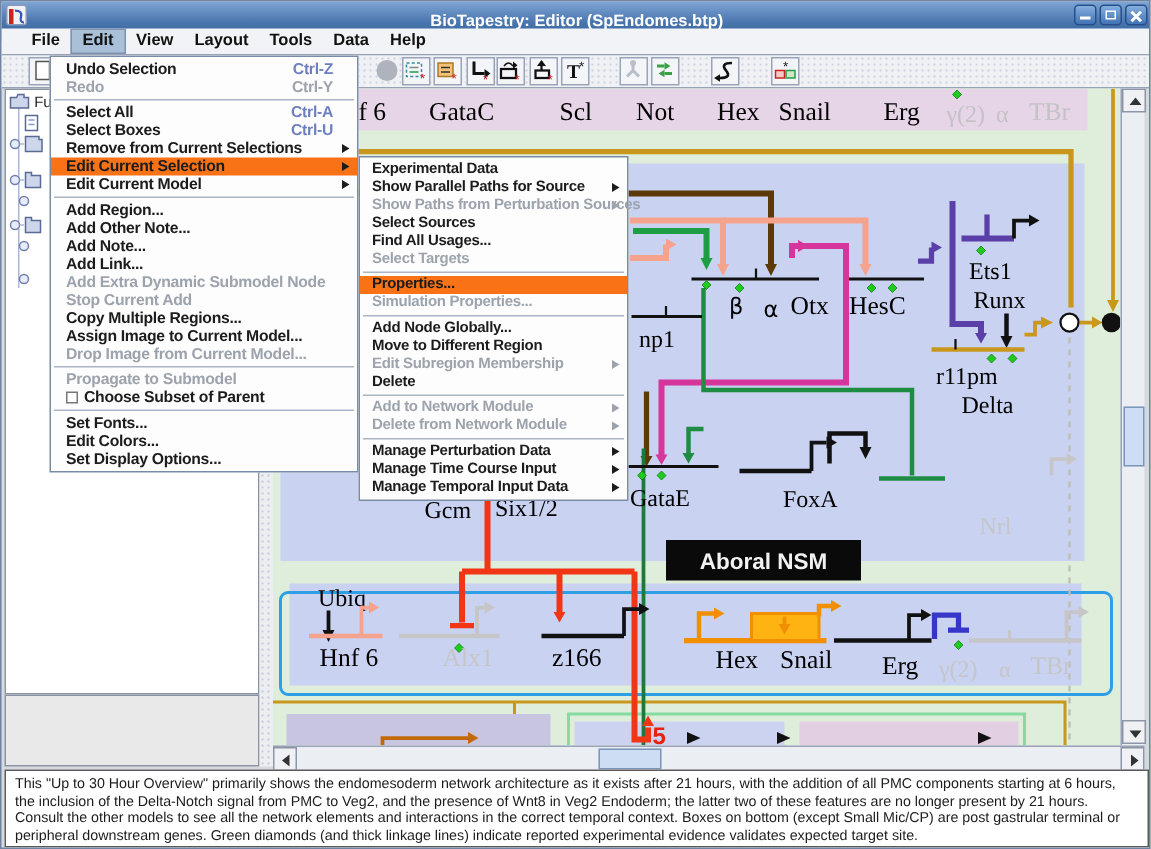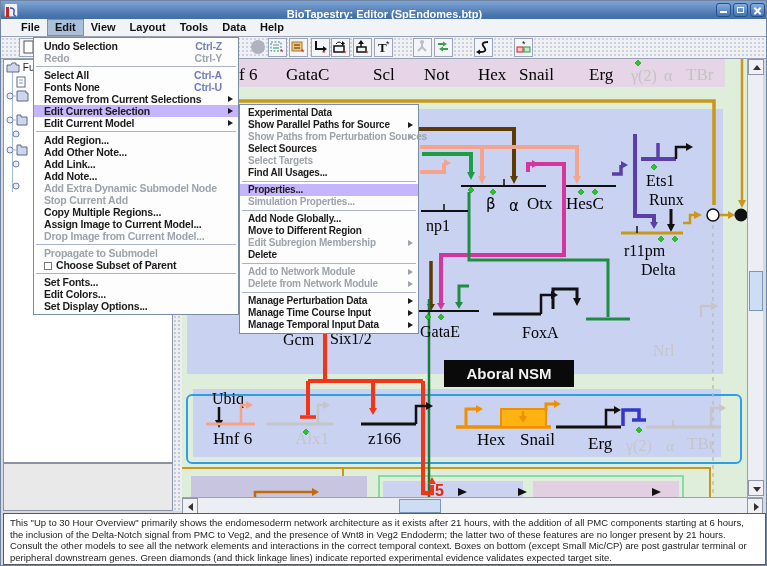--- a/index.html
+++ b/index.html
@@ -45,21 +45,21 @@
   
   .statusbar{position:absolute;left:2px;top:512px;width:763px;height:52px;background:#fff;border:1px solid #5a5a5a;
              font-size:9.5px;line-height:11.5px;color:#1c1c1c;padding:3px 6px;}
   
   .popup{position:absolute;background:#fdfdfe;border:1px solid #7a8ba5;padding:2px 0;z-index:20;}
   .popup-edit{left:32px;top:36px;width:206px;}
   .popup-sub{left:238px;top:103px;width:180px;z-index:21;}
   .mi{position:relative;height:12px;line-height:12px;font-size:10.5px;font-weight:bold;color:#1c1c1c;
       padding-left:10px;white-space:nowrap;letter-spacing:-0.2px;}
   .popup-sub .mi{font-size:10px;padding-left:8px;}
-  .mi.sel{background:#c4b5fd;}
+  .mi.sel{background:#f97316;}
   .mi.dis{color:#9da3ac;}
   .mi .sc{position:absolute;right:16px;color:#6e7fbf;font-weight:bold;}
   .mi.dis .sc{color:#9da3ac;}
   .mi .arr{position:absolute;right:5px;top:3px;width:0;height:0;border-left:5px solid #1c1c1c;
            border-top:3px solid transparent;border-bottom:3px solid transparent;}
   .mi.dis .arr{border-left-color:#9da3ac;}
   .sep{height:5px;position:relative;}
   .sep:after{content:"";position:absolute;left:2px;right:2px;top:2px;border-top:1px solid #aab4c4;}
   .chk{display:inline-block;width:8px;height:8px;border:1px solid #777;background:#fff;margin-right:4px;vertical-align:-1px;}
   
@@ -429,50 +429,50 @@
 
   <div class="statusbar">
     <span>This "Up to 30 Hour Overview" primarily shows the endomesoderm network architecture as it exists after 21 hours, with the addition of all PMC components starting at 6 hours, the inclusion of the Delta-Notch signal from PMC to Veg2, and the presence of Wnt8 in Veg2 Endoderm; the latter two of these features are no longer present by 21 hours.  Consult the other models to see all the network elements and interactions in the correct temporal context. Boxes on bottom (except Small Mic/CP) are post gastrular terminal or peripheral downstream genes.  Green diamonds (and thick linkage lines) indicate reported experimental evidence validates expected target site.</span>
   </div>
 
   <div class="popup popup-edit">
     <div class="mi"><span>Undo Selection</span><span class="sc">Ctrl-Z</span></div>
     <div class="mi dis"><span>Redo</span><span class="sc">Ctrl-Y</span></div>
     <div class="sep"></div>
     <div class="mi"><span>Select All</span><span class="sc">Ctrl-A</span></div>
-    <div class="mi"><span>Fonts None</span><span class="sc">Ctrl-U</span></div>
+    <div class="mi"><span>Select Boxes</span><span class="sc">Ctrl-U</span></div>
     <div class="mi"><span>Remove from Current Selections</span><span class="arr"></span></div>
     <div class="mi sel"><span>Edit Current Selection</span><span class="arr"></span></div>
     <div class="mi"><span>Edit Current Model</span><span class="arr"></span></div>
     <div class="sep"></div>
     <div class="mi"><span>Add Region...</span></div>
     <div class="mi"><span>Add Other Note...</span></div>
+    <div class="mi"><span>Add Note...</span></div>
     <div class="mi"><span>Add Link...</span></div>
-    <div class="mi"><span>Add Note...</span></div>
     <div class="mi dis"><span>Add Extra Dynamic Submodel Node</span></div>
     <div class="mi dis"><span>Stop Current Add</span></div>
     <div class="mi"><span>Copy Multiple Regions...</span></div>
     <div class="mi"><span>Assign Image to Current Model...</span></div>
     <div class="mi dis"><span>Drop Image from Current Model...</span></div>
     <div class="sep"></div>
     <div class="mi dis"><span>Propagate to Submodel</span></div>
     <div class="mi"><span class="chk"></span><span>Choose Subset of Parent</span></div>
     <div class="sep"></div>
     <div class="mi"><span>Set Fonts...</span></div>
     <div class="mi"><span>Edit Colors...</span></div>
     <div class="mi"><span>Set Display Options...</span></div>
   </div>
 
   <div class="popup popup-sub">
     <div class="mi"><span>Experimental Data</span></div>
     <div class="mi"><span>Show Parallel Paths for Source</span><span class="arr"></span></div>
     <div class="mi dis"><span>Show Paths from Perturbation Sources</span><span class="arr"></span></div>
     <div class="mi"><span>Select Sources</span></div>
+    <div class="mi"><span>Find All Usages...</span></div>
     <div class="mi dis"><span>Select Targets</span></div>
-    <div class="mi"><span>Find All Usages...</span></div>
     <div class="sep"></div>
     <div class="mi sel"><span>Properties...</span></div>
     <div class="mi dis"><span>Simulation Properties...</span></div>
     <div class="sep"></div>
     <div class="mi"><span>Add Node Globally...</span></div>
     <div class="mi"><span>Move to Different Region</span></div>
     <div class="mi dis"><span>Edit Subregion Membership</span><span class="arr"></span></div>
     <div class="mi"><span>Delete</span></div>
     <div class="sep"></div>
     <div class="mi dis"><span>Add to Network Module</span><span class="arr"></span></div>

